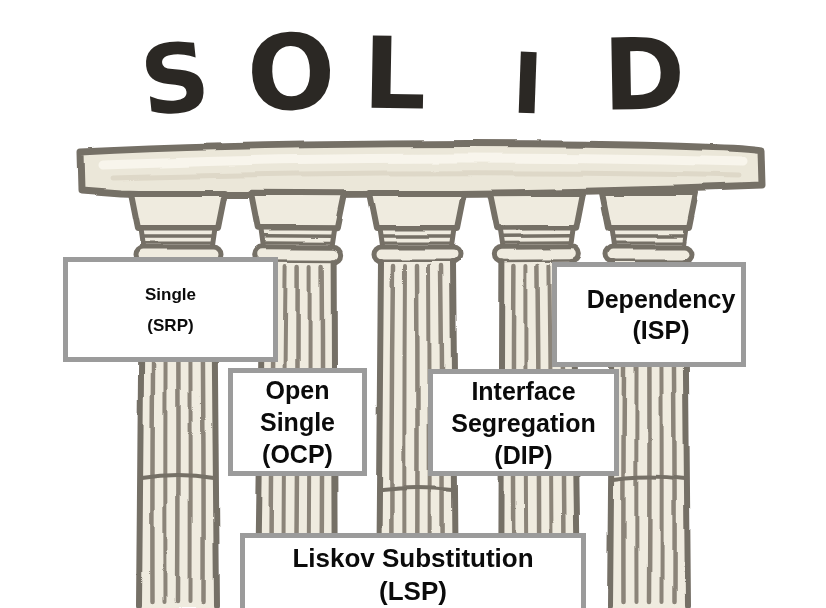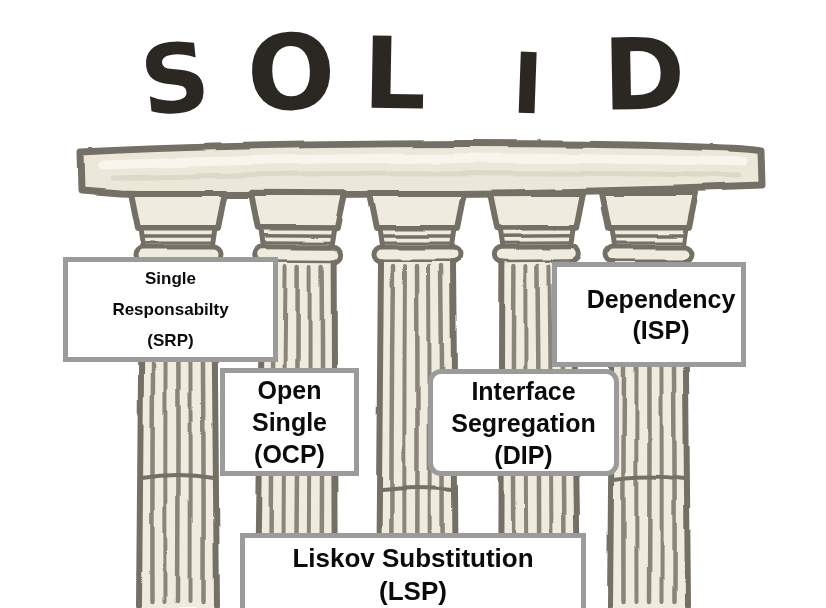--- a/index.html
+++ b/index.html
@@ -20,22 +20,22 @@
   .art{position:absolute;left:0;top:0;width:826px;height:608px;}
   
   .label-box{
     position:absolute;box-sizing:border-box;background:#ffffff;
     border:5px solid #9b9b9b;color:#0b0b0b;font-weight:bold;text-align:center;
     display:flex;flex-direction:column;justify-content:center;
   }
   .lb-line{display:block;}
   .box-srp{left:63px;top:257px;width:215px;height:105px;font-size:17px;line-height:31px;}
   .box-dep{left:552px;top:262px;width:194px;height:105px;font-size:25px;line-height:31px;padding-left:24px;}
-  .box-ocp{left:220px;top:368px;width:139px;height:108px;font-size:25px;line-height:32px;}
-  .box-isg{left:428px;top:369px;width:191px;height:107px;font-size:25px;line-height:32px;border-radius:13px;}
+  .box-ocp{left:228px;top:368px;width:139px;height:108px;font-size:25px;line-height:32px;}
+  .box-isg{left:428px;top:369px;width:191px;height:107px;font-size:25px;line-height:32px;}
   .box-lsp{left:240px;top:494px;width:346px;height:84px;font-size:26px;line-height:33px;margin-top:39px;}
 </style>
 </head>
 <body>
 
 <div class="stage">
 
   <svg class="art" viewBox="0 0 826 608">
     <defs>
       <filter id="wobble" x="-5%" y="-5%" width="110%" height="110%">
@@ -89,21 +89,20 @@
   <div class="title">
     <span class="t-s">S</span>
     <span class="t-o">O</span>
     <span class="t-l">L</span>
     <span class="t-i">I</span>
     <span class="t-d">D</span>
   </div>
 
   <div class="label-box box-srp">
     <span class="lb-line">Single</span>
-    <span class="lb-line">Responsabilty</span>
     <span class="lb-line">(SRP)</span>
   </div>
 
   <div class="label-box box-dep">
     <span class="lb-line">Dependency</span>
     <span class="lb-line">(ISP)</span>
   </div>
 
   <div class="label-box box-ocp">
     <span class="lb-line">Open</span>

